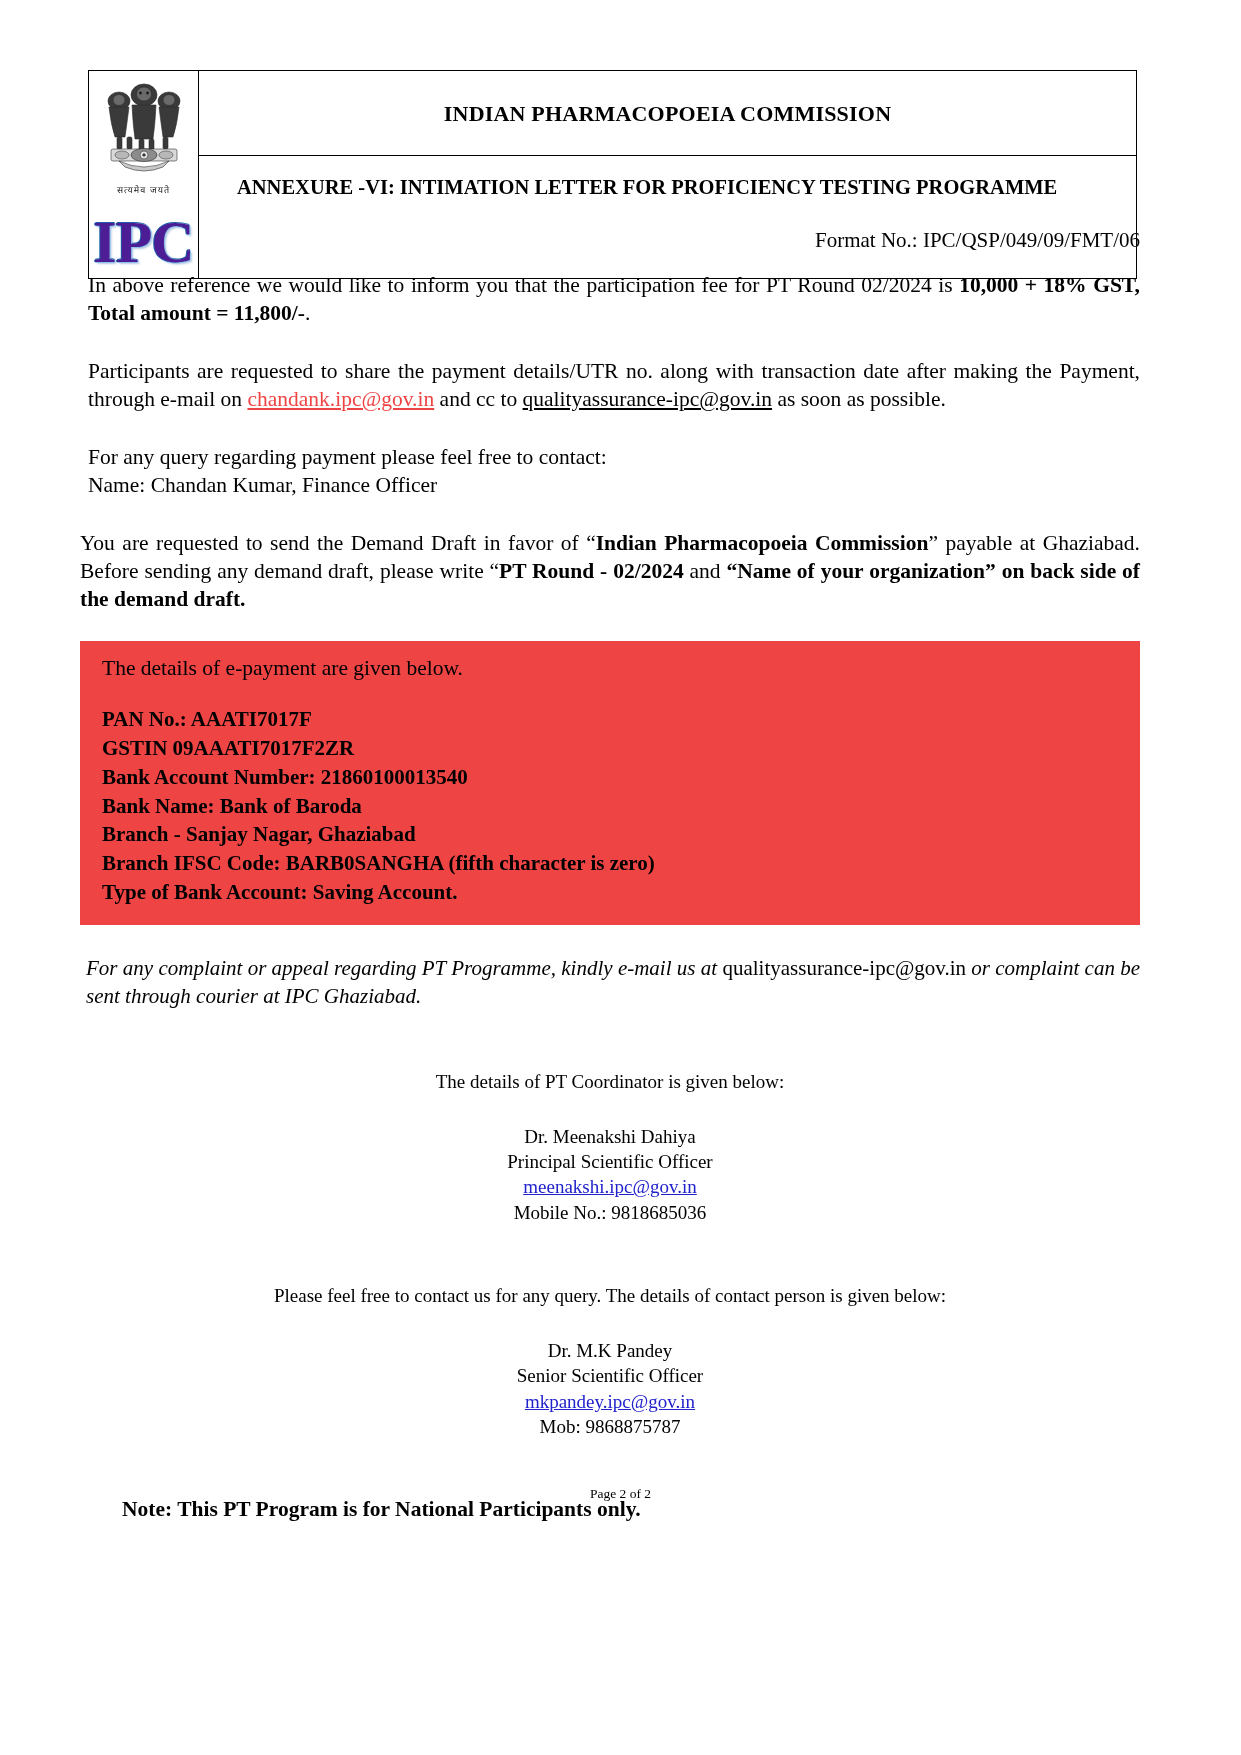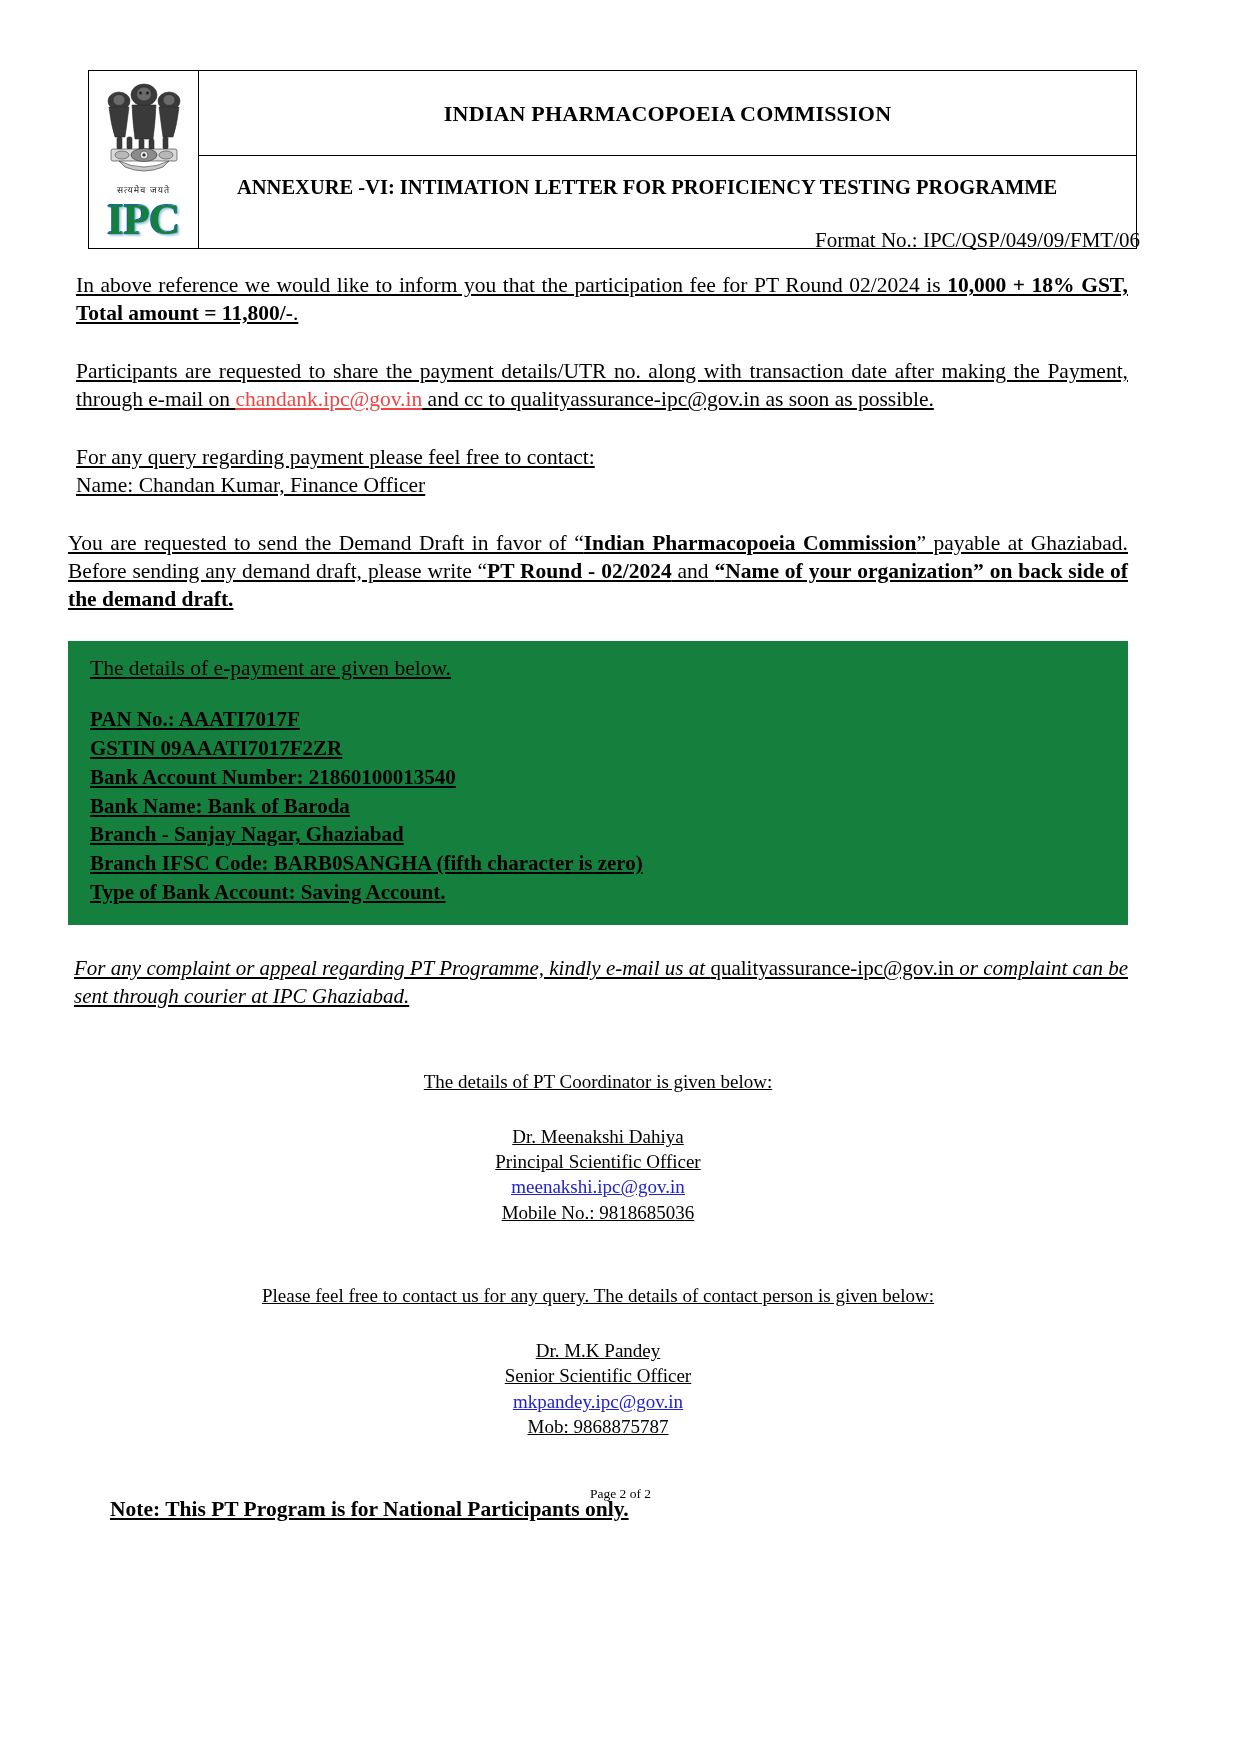--- a/index.html
+++ b/index.html
@@ -68,26 +68,26 @@
   }
   .satyameva {
     font-size: 9px;
     font-family: "DejaVu Sans", sans-serif;
     letter-spacing: 1px;
     margin-top: -2px;
     color: #1a1a1a;
     white-space: nowrap;
   }
   .ipc-logo {
-    margin-top: 2px;
+    margin-top: 16px;
     font-family: "Liberation Serif", serif;
     font-weight: bold;
-    font-size: 44px;
+    font-size: 60px;
     line-height: 1;
-    color: #15803d;
+    color: #4c1d95;
     text-shadow:
        1px 0 0 #8fc0ec,
       -1px 0 0 #1a5fa8,
        0 1px 0 #8fc0ec,
        0 -1px 0 #1a5fa8,
        2px 2px 2px rgba(120,160,200,.55);
     letter-spacing: -1px;
   }
 
   
@@ -96,45 +96,44 @@
     left: 76px;
     top: 228px;
     width: 1064px;
     text-align: right;
     font-size: 21px;
   }
 
   
   .body-area {
     position: absolute;
-    left: 68px;
+    left: 80px;
     top: 272px;
     width: 1060px;
-    text-decoration: underline;
   }
   p.para {
     margin: 0 0 0 0;
     font-size: 21.5px;
     line-height: 1.30;
     text-align: justify;
     text-justify: inter-word;
   }
   .indent { padding-left: 8px; }
   .gap-sm { height: 18px; }
   .gap-md { height: 30px; }
   .gap-xl { height: 58px; }
   b, strong { font-weight: bold; }
   .ul { text-decoration: underline; }
 
   
   .line-block { font-size: 21.5px; line-height: 1.30; padding-left: 8px; }
 
   
   .bank-box {
-    background: #15803d;
+    background: #ef4444;
     padding: 14px 18px 18px 18px;
     margin-top: 10px;
   }
   .bank-box .intro {
     font-size: 21.5px;
     line-height: 1.3;
     margin-bottom: 22px;
     padding-left: 4px;
   }
   .bank-list { padding-left: 4px; }

